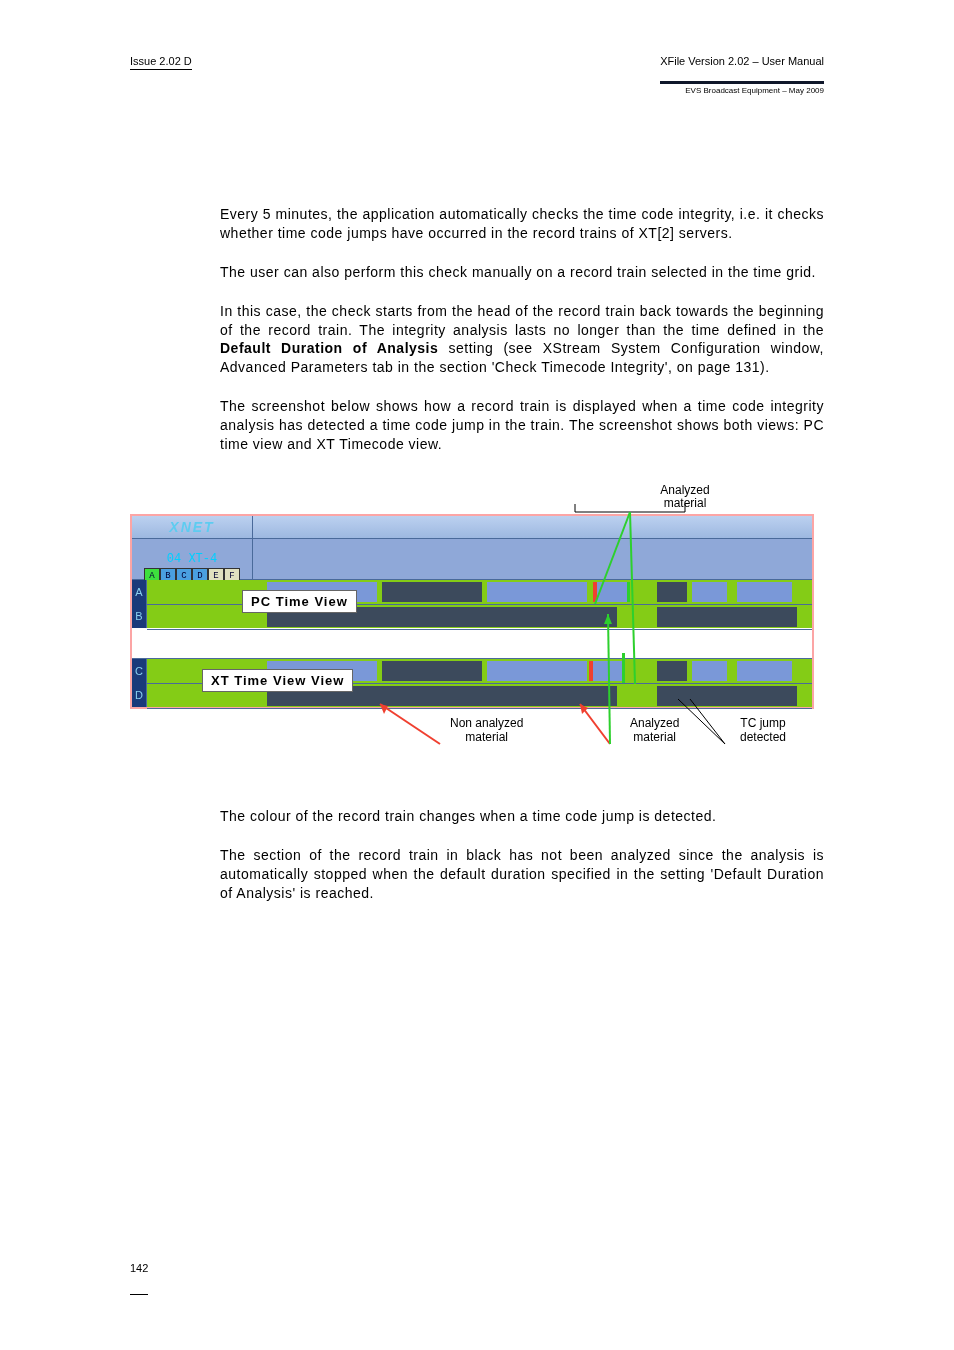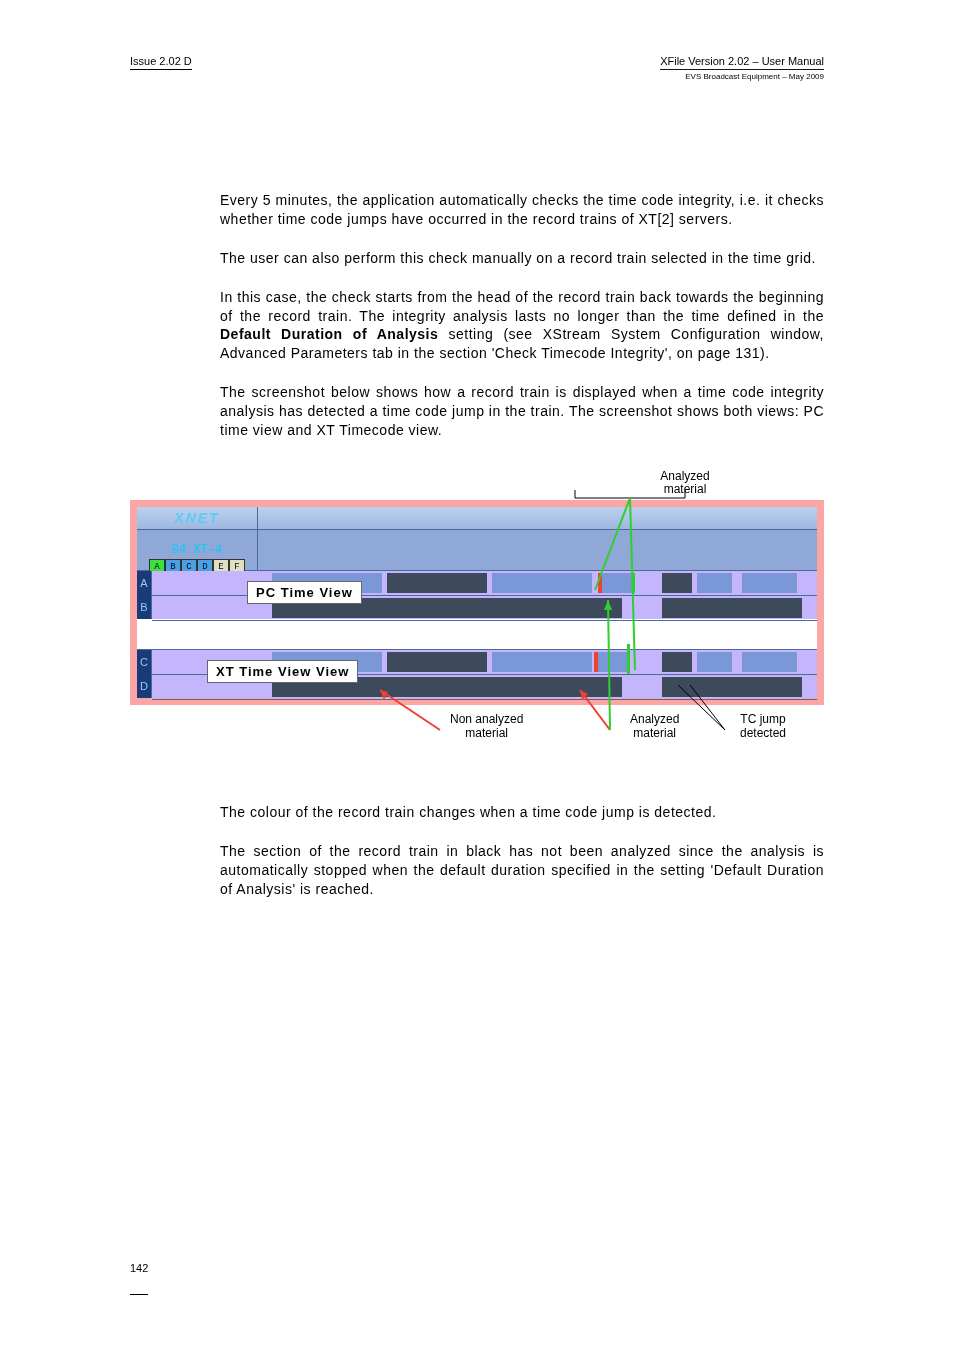--- a/index.html
+++ b/index.html
@@ -27,22 +27,22 @@
   }
   .header-left {
     border-bottom: 1px solid #000;
     padding-bottom: 2px;
     display: inline-block;
   }
   .header-right {
     text-align: right;
   }
   .header-right .line1 {
-    border-bottom: 1px solid #0f172a;
-    padding-bottom: 2px;
+    border-bottom: 3px solid #0f172a;
+    padding-bottom: 14px;
     display: inline-block;
   }
   .header-right .line2 {
     font-size: 8px;
     margin-top: 2px;
   }
   .content {
     margin-top: 110px;
     margin-left: 90px;
     margin-right: 0;
@@ -65,21 +65,21 @@
     font-size: 12px;
   }
   .callout-top {
     text-align: center;
     margin-left: 430px;
     margin-bottom: 4px;
     font-size: 12px;
     line-height: 1.1;
   }
   .timegrid {
-    border: 7px solid #fca5a5;
+    border: 2px solid #fca5a5;
     width: 100%;
     background: #fff;
   }
   .time-ruler {
     display: flex;
     height: 22px;
     background: linear-gradient(#bcd1f0, #9db8e0);
     border-bottom: 1px solid #4a6a9a;
   }
   .ruler-left {
@@ -148,21 +148,21 @@
     background: #1a3a7a;
     color: #8ad0f0;
     font-size: 11px;
     line-height: 24px;
     text-align: center;
     border-right: 1px solid #4a6a9a;
   }
   .track-body {
     flex: 1;
     position: relative;
-    background: #c4b5fd;
+    background: #84cc16;
   }
   .track-row {
     height: 24px;
     border-bottom: 1px solid #4a6a9a;
     position: relative;
     overflow: visible;
   }
   .seg {
     position: absolute;
     top: 2px;

